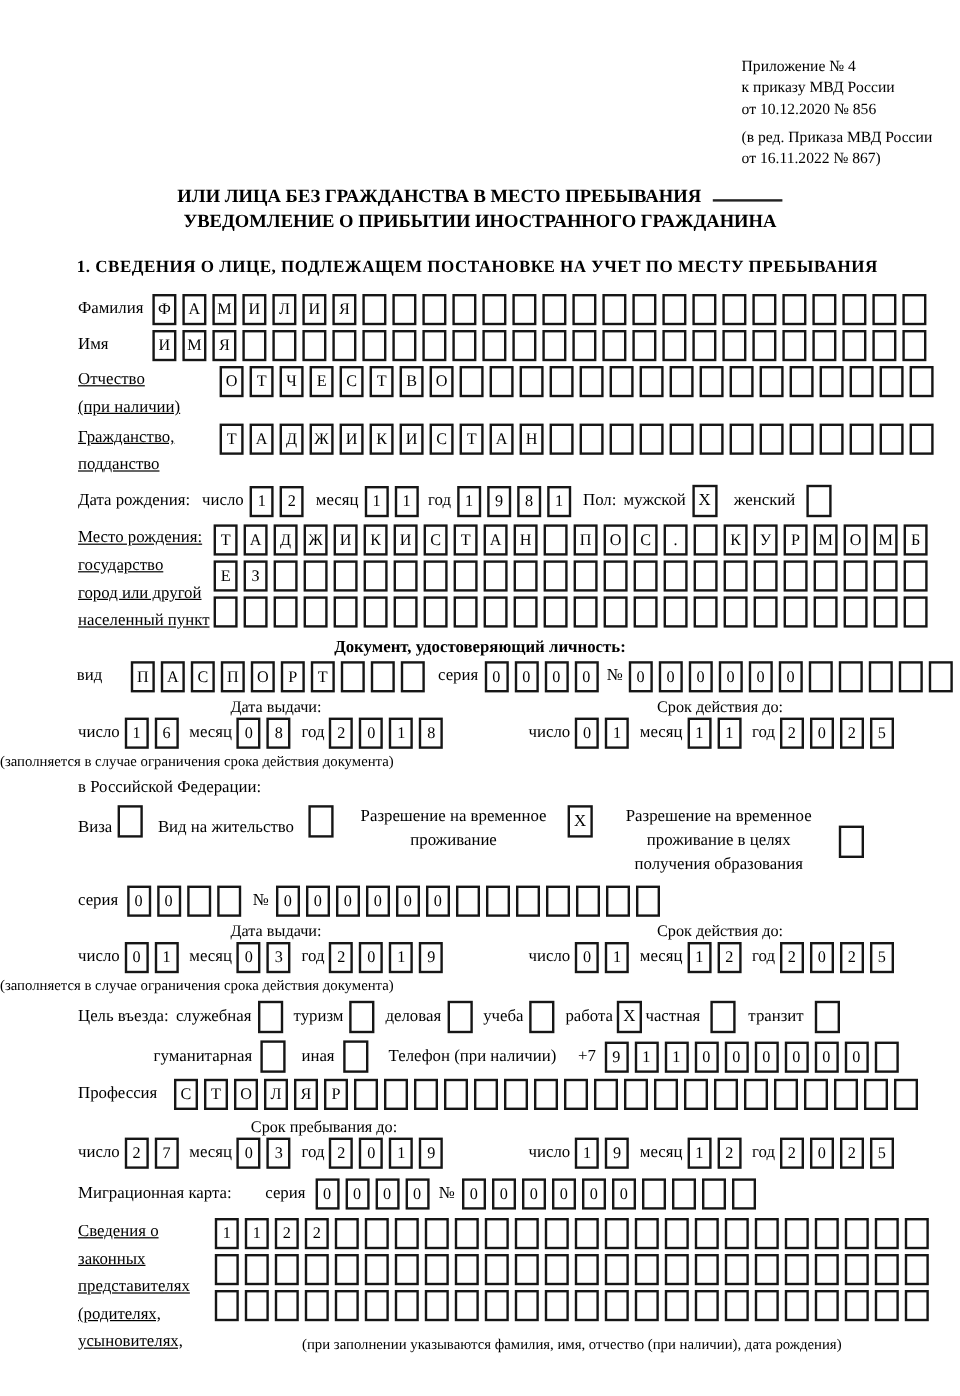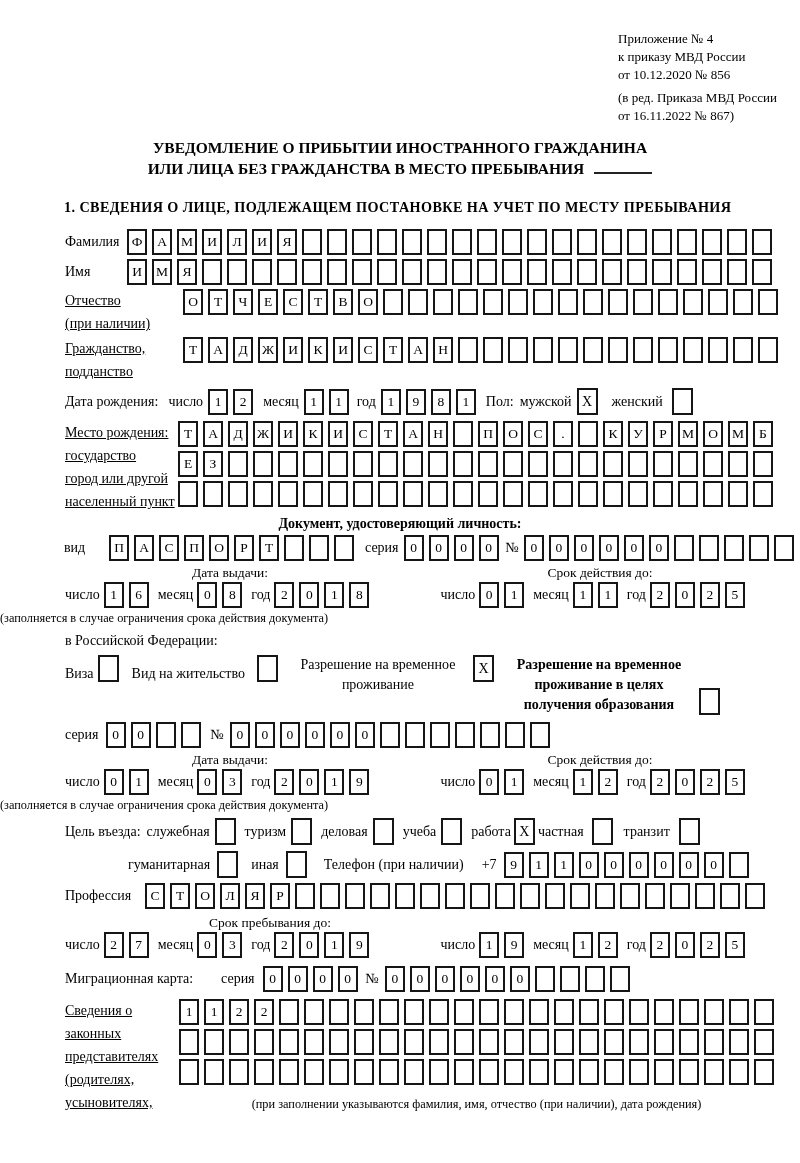--- a/index.html
+++ b/index.html
@@ -2,21 +2,21 @@
 <html><head>
 <meta charset="utf-8">
 <style>
   * { box-sizing: border-box; margin: 0; padding: 0; }
   html, body { background: #ffffff; }
   .page {
     width: 800px; height: 1163px; background: #fff; color: #000;
     font-family: "Liberation Serif", "DejaVu Serif", serif;
     font-size: 14px; overflow: hidden; position: relative;
   }
-  .hdr-block { padding-left: 618px; padding-top: 30px; font-size: 13px; line-height: 18px; }
+  .hdr-block { padding-left: 618px; padding-top: 46px; font-size: 13px; line-height: 18px; }
   .hdr-block .gap { margin-top: 5px; }
   .forma { text-align: right; padding-right: 33px; margin-top: 10px; font-weight: bold; font-size: 14.5px; letter-spacing: .5px; }
   .title { text-align: center; font-weight: bold; font-size: 15.5px; margin-top: 12px; line-height: 21px; }
   .uline { display: inline-block; width: 58px; border-bottom: 2px solid #222; height: 14px; margin-left: 10px; }
   .sec-heading { padding-left: 64px; margin-top: 20px; font-weight: bold; font-size: 14.2px; letter-spacing: .4px; }
   .row { display: flex; align-items: center; padding-left: 65px; }
   .row.top { align-items: flex-start; }
   .cells { display: inline-flex; gap: 5px; flex-wrap: nowrap; }
   .cell {
     display: inline-flex; width: 20px; height: 26px; border: 2px solid #161616;
@@ -48,22 +48,22 @@
 
   <div class="hdr-block">
     <div>Приложение № 4</div>
     <div>к приказу МВД России</div>
     <div>от 10.12.2020 № 856</div>
     <div class="gap">(в ред. Приказа МВД России</div>
     <div>от 16.11.2022 № 867)</div>
   </div>
 
   <div class="title">
+    <div><span>ИЛИ ЛИЦА БЕЗ ГРАЖДАНСТВА В МЕСТО ПРЕБЫВАНИЯ</span><span class="uline"></span></div>
     <div>УВЕДОМЛЕНИЕ О ПРИБЫТИИ ИНОСТРАННОГО ГРАЖДАНИНА</div>
-    <div><span>ИЛИ ЛИЦА БЕЗ ГРАЖДАНСТВА В МЕСТО ПРЕБЫВАНИЯ</span><span class="uline"></span></div>
   </div>
 
   <div class="sec-heading">1. СВЕДЕНИЯ О ЛИЦЕ, ПОДЛЕЖАЩЕМ ПОСТАНОВКЕ НА УЧЕТ ПО МЕСТУ ПРЕБЫВАНИЯ</div>
 
   <div class="row" style="margin-top:13px;">
     <span class="lbl" style="width:62px;">Фамилия</span>
     <span class="cells">
         <span class="cell">Ф</span>
         <span class="cell">А</span>
         <span class="cell">М</span>
@@ -399,21 +399,21 @@
       <span class="cb"></span>
     </div>
     <div class="pair" style="margin-left:13px;">
       <span class="lbl" style="margin-right:12px;">Вид на жительство</span>
       <span class="cb"></span>
     </div>
     <div class="pair" style="margin-left:14px; align-items:flex-start;">
       <span class="permit-opt" style="max-width:172px; margin-right:9px;">Разрешение на временное проживание</span>
       <span class="cb">X</span>
     </div>
-    <div class="pair" style="margin-left:14px; align-items:flex-end;font-weight:bold;">
+    <div class="pair" style="margin-left:14px; align-items:center;">
       <span class="permit-opt" style="max-width:182px; margin-right:9px;">Разрешение на временное проживание в целях получения образования</span>
       <span class="cb"></span>
     </div>
   </div>
 
   <div class="row" style="margin-top:7px;">
     <span class="lbl" style="margin-right:7px;">серия</span>
     <span class="cells" style="margin-right:10px;">
         <span class="cell">0</span>
         <span class="cell">0</span>

